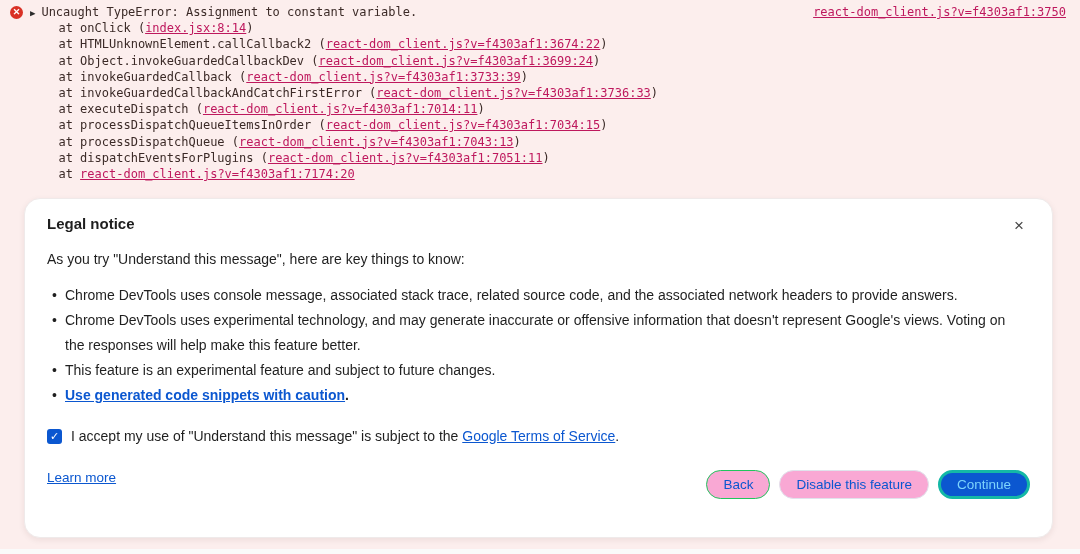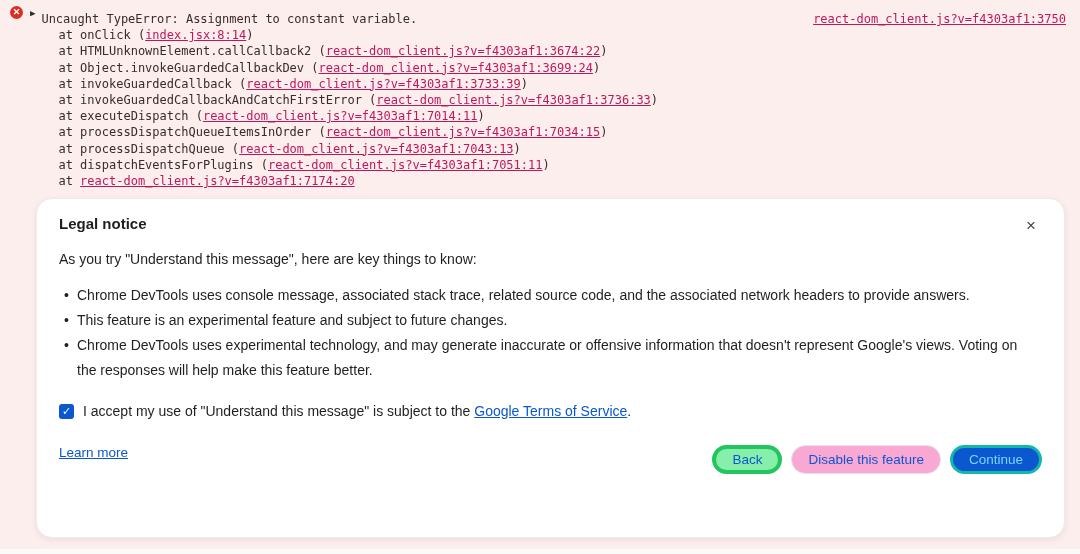--- a/index.html
+++ b/index.html
@@ -44,28 +44,28 @@
   }
   .disclosure {
     flex: 0 0 auto;
     margin: 1px 6px 0 0;
     font-size: 9px;
     color: #2b2b2b;
     line-height: 16px;
   }
   .error-body { flex: 1 1 auto; min-width: 0; }
   .error-first-line { display: flex; align-items: baseline; }
-  .error-message { white-space: nowrap; margin-top: 7px; }
+  .error-message { white-space: nowrap; }
   .error-source-link { margin-left: auto; white-space: nowrap; }
   .stack-line { padding-left: 17px; white-space: nowrap; }
 
   
   .dialog {
     position: absolute;
-    left: 36px; top: 198px;
+    left: 24px; top: 198px;
     width: 1029px; height: 340px;
     background: #ffffff;
     border: 1px solid #efeaea;
     border-radius: 16px;
     box-shadow: 0 2px 6px rgba(60, 30, 30, 0.08);
     padding: 16px 22px 18px 22px;
     color: #1f1f1f;
     font-size: 14px;
   }
   .dialog a { color: #0b57d0; text-decoration: underline; cursor: pointer; }
@@ -132,22 +132,22 @@
     padding: 0 16px;
     border-radius: 15px;
     font-size: 13.5px;
     font-family: "Liberation Sans", sans-serif;
     cursor: pointer;
     display: inline-flex;
     align-items: center;
     justify-content: center;
   }
   .btn-outline {
-    background: #86efac;
-    border: 4px solid #22c55e;
+    background: #f9a8d4;
+    border: 1px solid #22c55e;
     color: #0b57d0;
   }
   .btn-tonal {
     background: #f9a8d4;
     border: 1px solid #e0e3ec;
     color: #0b57d0;
   }
   .btn-filled {
     background: #0b57d0;
     border: 3px solid #14b8a6;
@@ -194,22 +194,23 @@
   <div class="dialog">
     <div class="dialog-header">
       <span class="dialog-title">Legal notice</span>
       <button class="dialog-close">×</button>
     </div>
 
     <div class="dialog-intro">As you try "Understand this message", here are key things to know:</div>
 
     <div class="bullet-list" id="bullet-container">
         <div class="bullet-item"><span>Chrome DevTools uses console message, associated stack trace, related source code, and the associated network headers to provide answers.</span></div>
+        <div class="bullet-item"><span>Chrome DevTools uses experimental technology, and may generate inaccurate or offensive information that doesn't represent Google's views. Voting on the responses will help make this feature better.</span></div>
         <div class="bullet-item"><span>This feature is an experimental feature and subject to future changes.</span></div>
-        <div class="bullet-item"><span>Chrome DevTools uses experimental technology, and may generate inaccurate or offensive information that doesn't represent Google's views. Voting on the responses will help make this feature better.</span></div>
+        <div class="bullet-item link-item"><a class="bullet-link">Use generated code snippets with caution</a><span class="bullet-after">.</span></div>
       </div>
 
     <div class="consent-row">
       <span class="checkbox">✓</span>
       <span class="consent-text"><span>I accept my use of "Understand this message" is subject to the </span><a>Google Terms of Service</a><span>.</span></span>
     </div>
 
     <div class="dialog-footer">
       <a class="learn-more">Learn more</a>
       <div class="footer-buttons" id="button-container">

